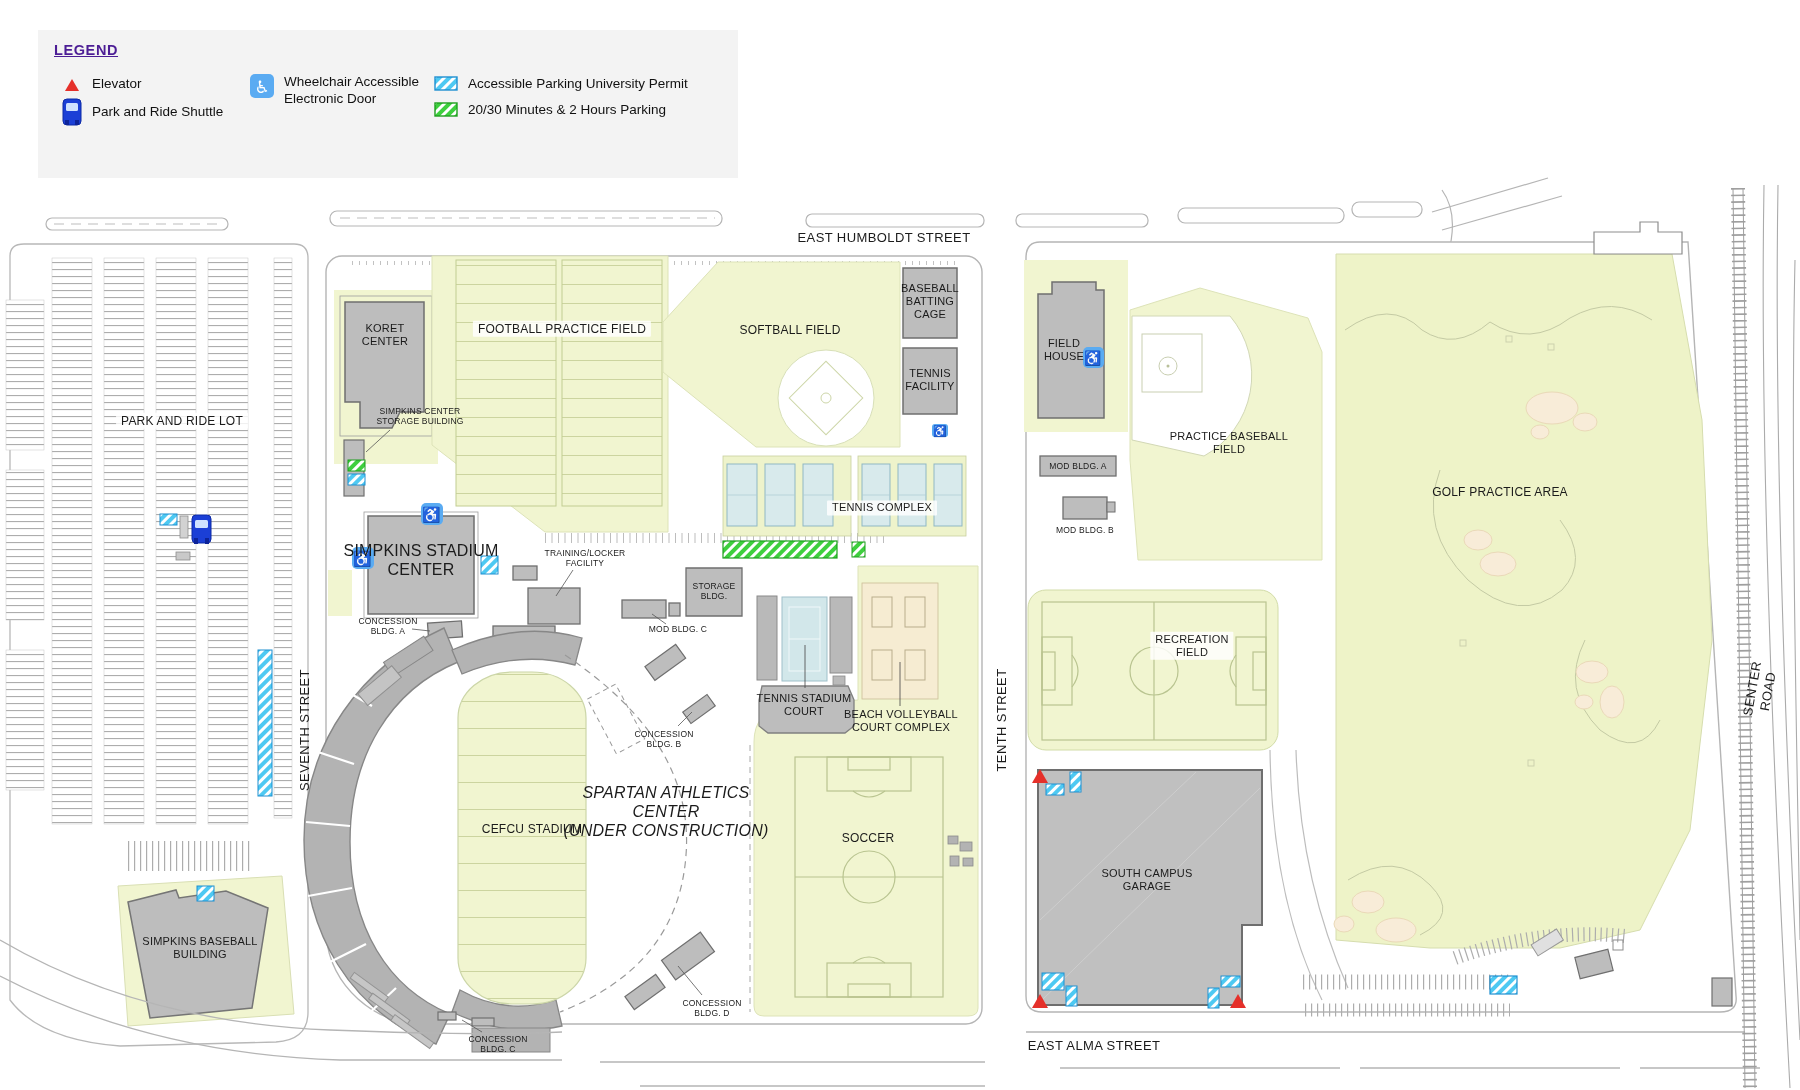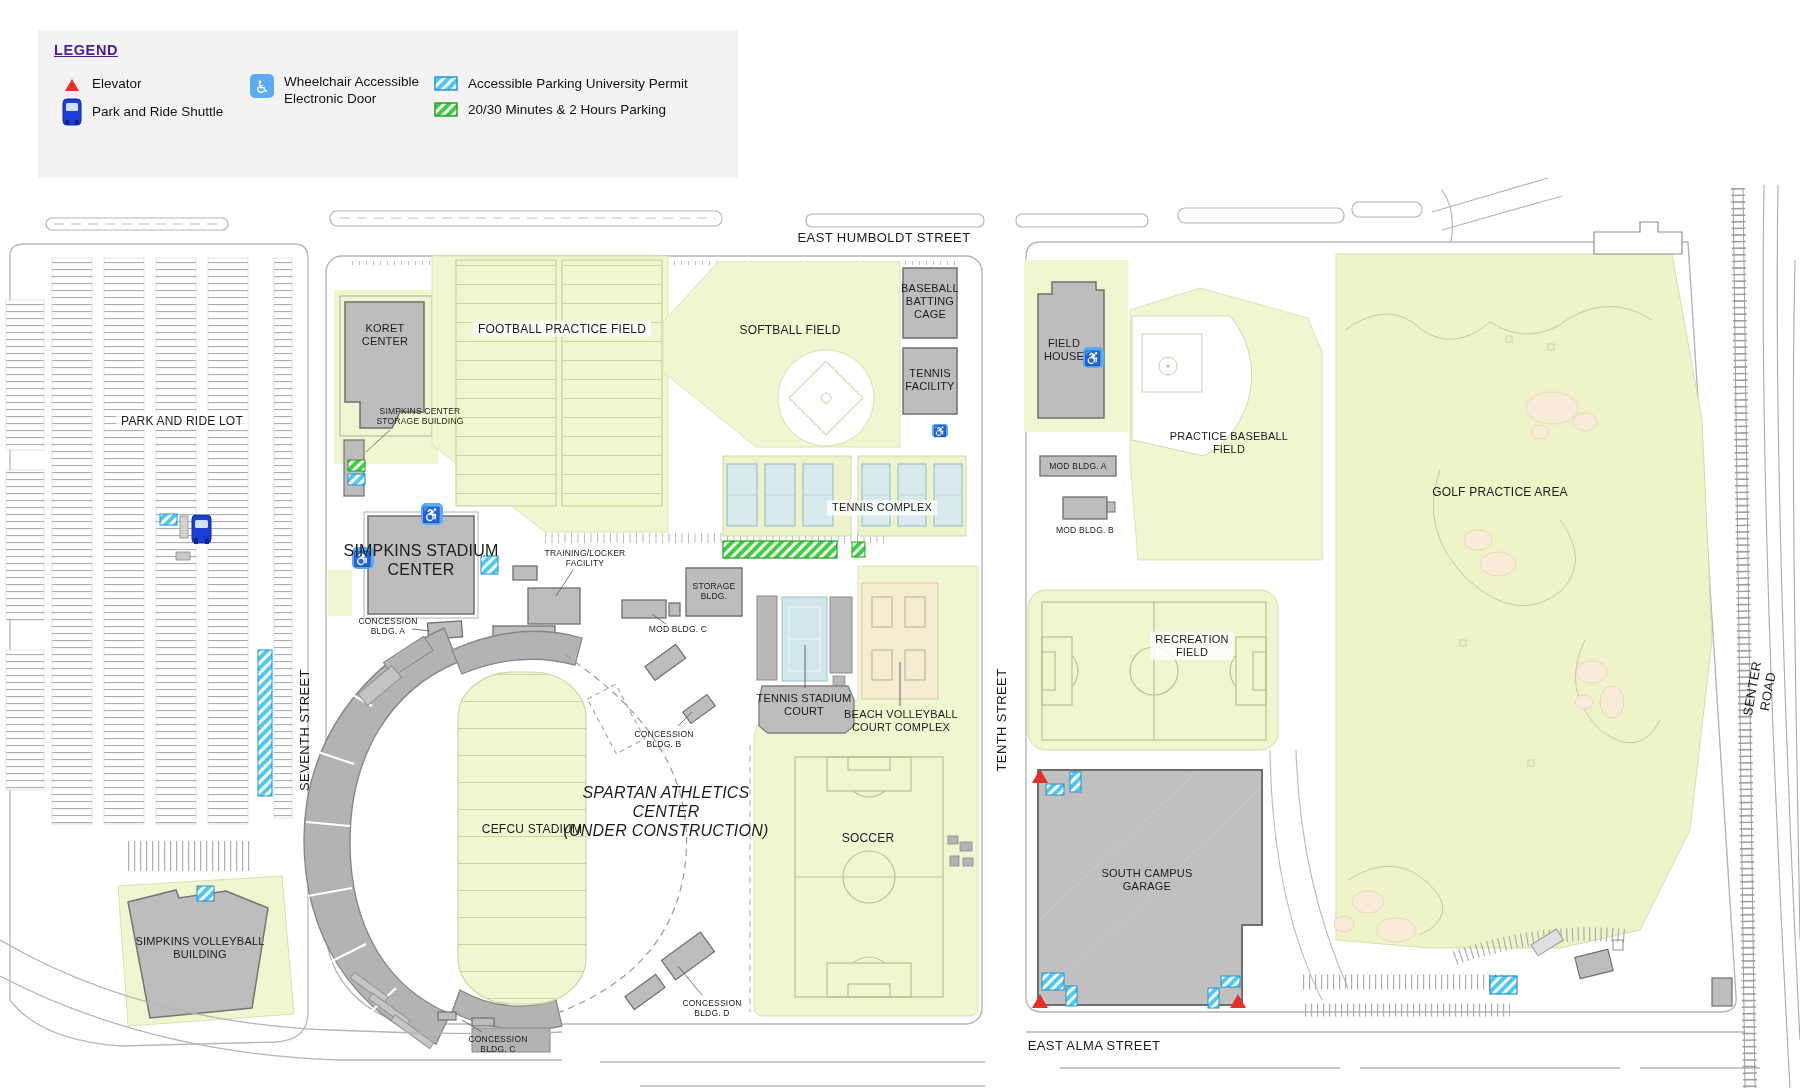--- a/index.html
+++ b/index.html
@@ -400,21 +400,21 @@
 </svg>
 
 <div>
   <div class="lbl s13" style="left:884px;top:238px;">EAST HUMBOLDT STREET</div>
   <div class="lbl s13" style="left:1094px;top:1046px;">EAST ALMA STREET</div>
   <div class="lbl s13 vert" style="left:305px;top:730px;">SEVENTH STREET</div>
   <div class="lbl s13 vert" style="left:1002px;top:720px;">TENTH STREET</div>
   <div class="lbl s13 slant" style="left:1760px;top:690px;">SENTER ROAD</div>
 
   <div class="lbl s12 chip" style="left:182px;top:421px;">PARK AND RIDE LOT</div>
-  <div class="lbl s11" style="left:200px;top:948px;">SIMPKINS VOLLEYBALL
+  <div class="lbl s11" style="left:200px;top:948px;">SIMPKINS BASEBALL
 BUILDING</div>
   <div class="lbl s11" style="left:385px;top:335px;">KORET
 CENTER</div>
   <div class="lbl s8" style="left:420px;top:416px;">SIMPKINS CENTER
 STORAGE BUILDING</div>
   <div class="lbl s12 chip" style="left:562px;top:329px;">FOOTBALL PRACTICE FIELD</div>
   <div class="lbl s12" style="left:790px;top:330px;">SOFTBALL FIELD</div>
   <div class="lbl s9" style="left:930px;top:302px;">BASEBALL
 BATTING
 CAGE</div>

